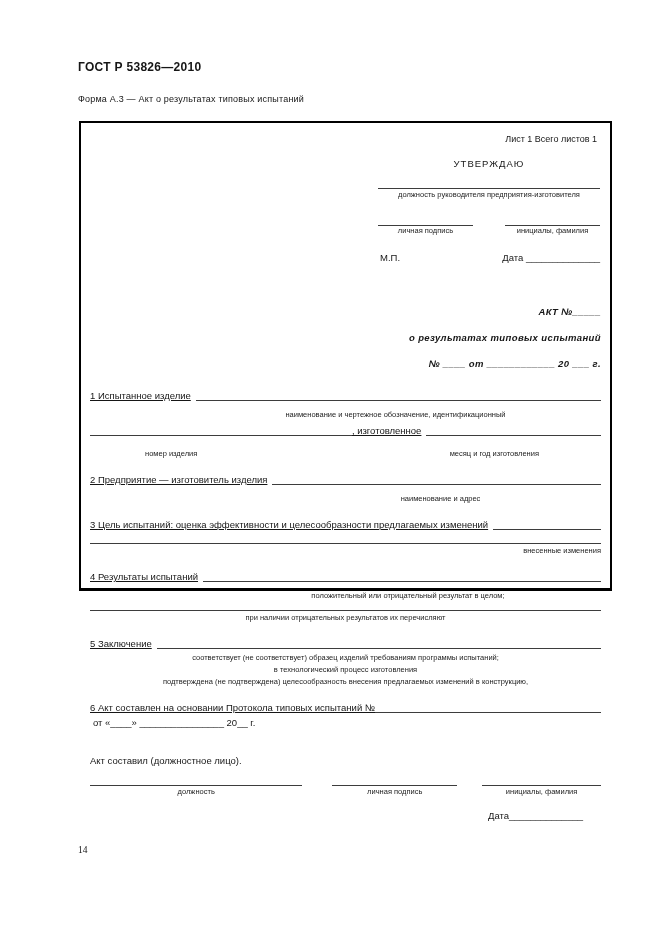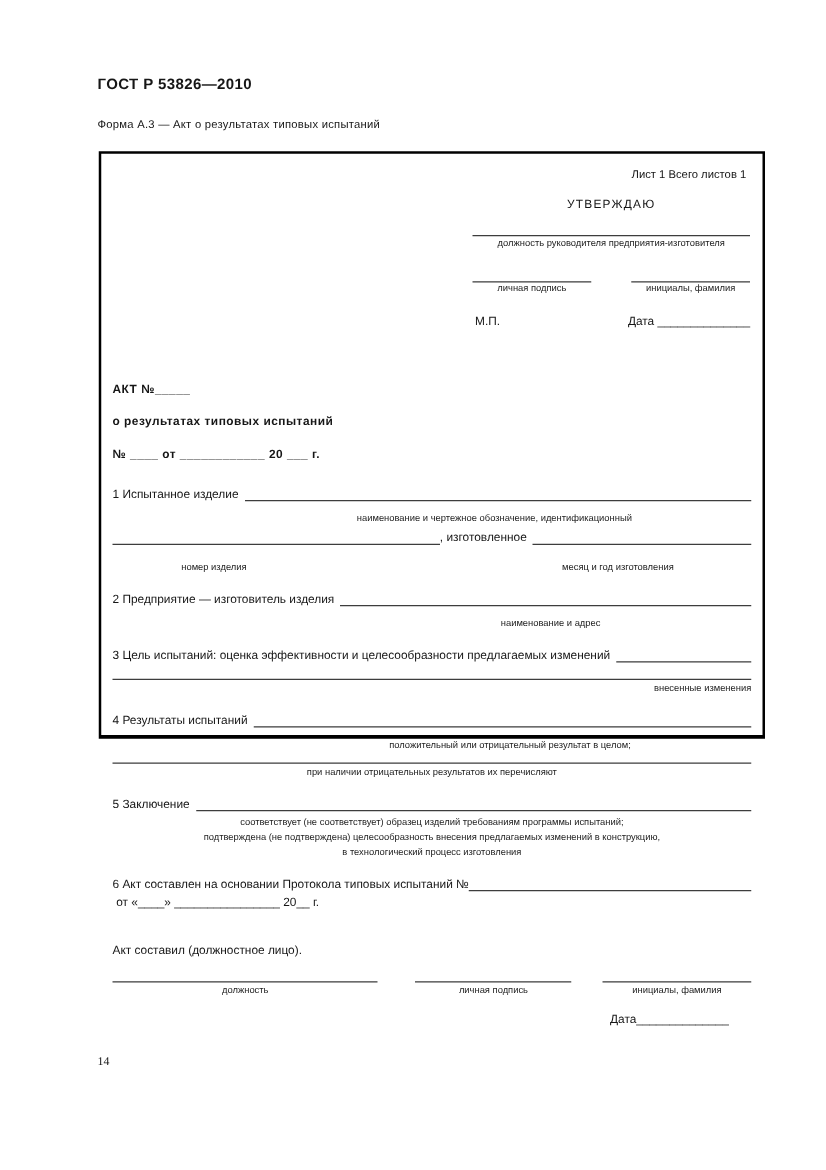--- a/index.html
+++ b/index.html
@@ -25,26 +25,26 @@
   .approve-title{text-align:center;letter-spacing:1px;font-size:9.5px;}
   .approve .uline{border-bottom:1px solid #3d3d3d;height:9px;}
   .hint{font-size:7.5px;color:#232323;line-height:10px;}
   .hint.center{text-align:center;}
   .approve-pos-hint{margin-top:1px;}
   .sig-row{display:flex;gap:32px;margin-top:16px;}
   .sig-col{flex:1;}
   .mp-row{display:flex;justify-content:space-between;margin-top:16px;padding-left:2px;}
 
   
-  .act-title{text-align:left;font-weight:bold;margin-top:42px;}
+  .act-title{text-align:right;font-weight:bold;margin-top:42px;font-style:italic;}
   .act-title div{margin-bottom:14px;letter-spacing:0.4px;}
 
   
   .frow{display:flex;align-items:flex-end;}
-  .frow .lbl{white-space:nowrap;}
+  .frow .lbl{white-space:nowrap;text-decoration:underline;}
   .fill{flex:1;border-bottom:1px solid #3d3d3d;height:3px;margin-left:5px;margin-bottom:1px;}
   .fullline{border-bottom:1px solid #3d3d3d;height:3px;margin-bottom:1px;}
   .hint-row{display:flex;margin-top:8px;}
   .hint-row .hspacer{flex:none;}
   .hint-row .hflex{flex:1;text-align:center;}
   .two-hints{display:flex;justify-content:space-between;padding:0 62px 0 55px;margin-top:12px;}
 
   .sec1{margin-top:20px;}
   .sec{margin-top:15px;}
   .rowc{margin-top:5px;}
@@ -153,22 +153,22 @@
     <div class="fullline" style="margin-top:6px;"></div>
     <div class="hint center" style="margin-top:2px;">при наличии отрицательных результатов их перечисляют</div>
   </div>
 
   <div class="sec">
     <div class="frow">
       <span class="lbl">5 Заключение</span>
       <span class="fill"></span>
     </div>
     <div class="hint center" style="margin-top:3px;">соответствует (не соответствует) образец изделий требованиям программы испытаний;</div>
+    <div class="hint center" style="margin-top:2px;">в технологический процесс изготовления</div>
     <div class="hint center" style="margin-top:2px;">подтверждена (не подтверждена) целесообразность внесения предлагаемых изменений в конструкцию,</div>
-    <div class="hint center" style="margin-top:2px;">в технологический процесс изготовления</div>
   </div>
 
   <div class="sec">
     <div class="frow">
       <span class="lbl">6 Акт составлен на основании Протокола типовых испытаний №</span>
       <span class="fill" style="margin-left:0;"></span>
     </div>
     <div class="s6-line2">от «____» ________________ 20__ г.</div>
   </div>
 

